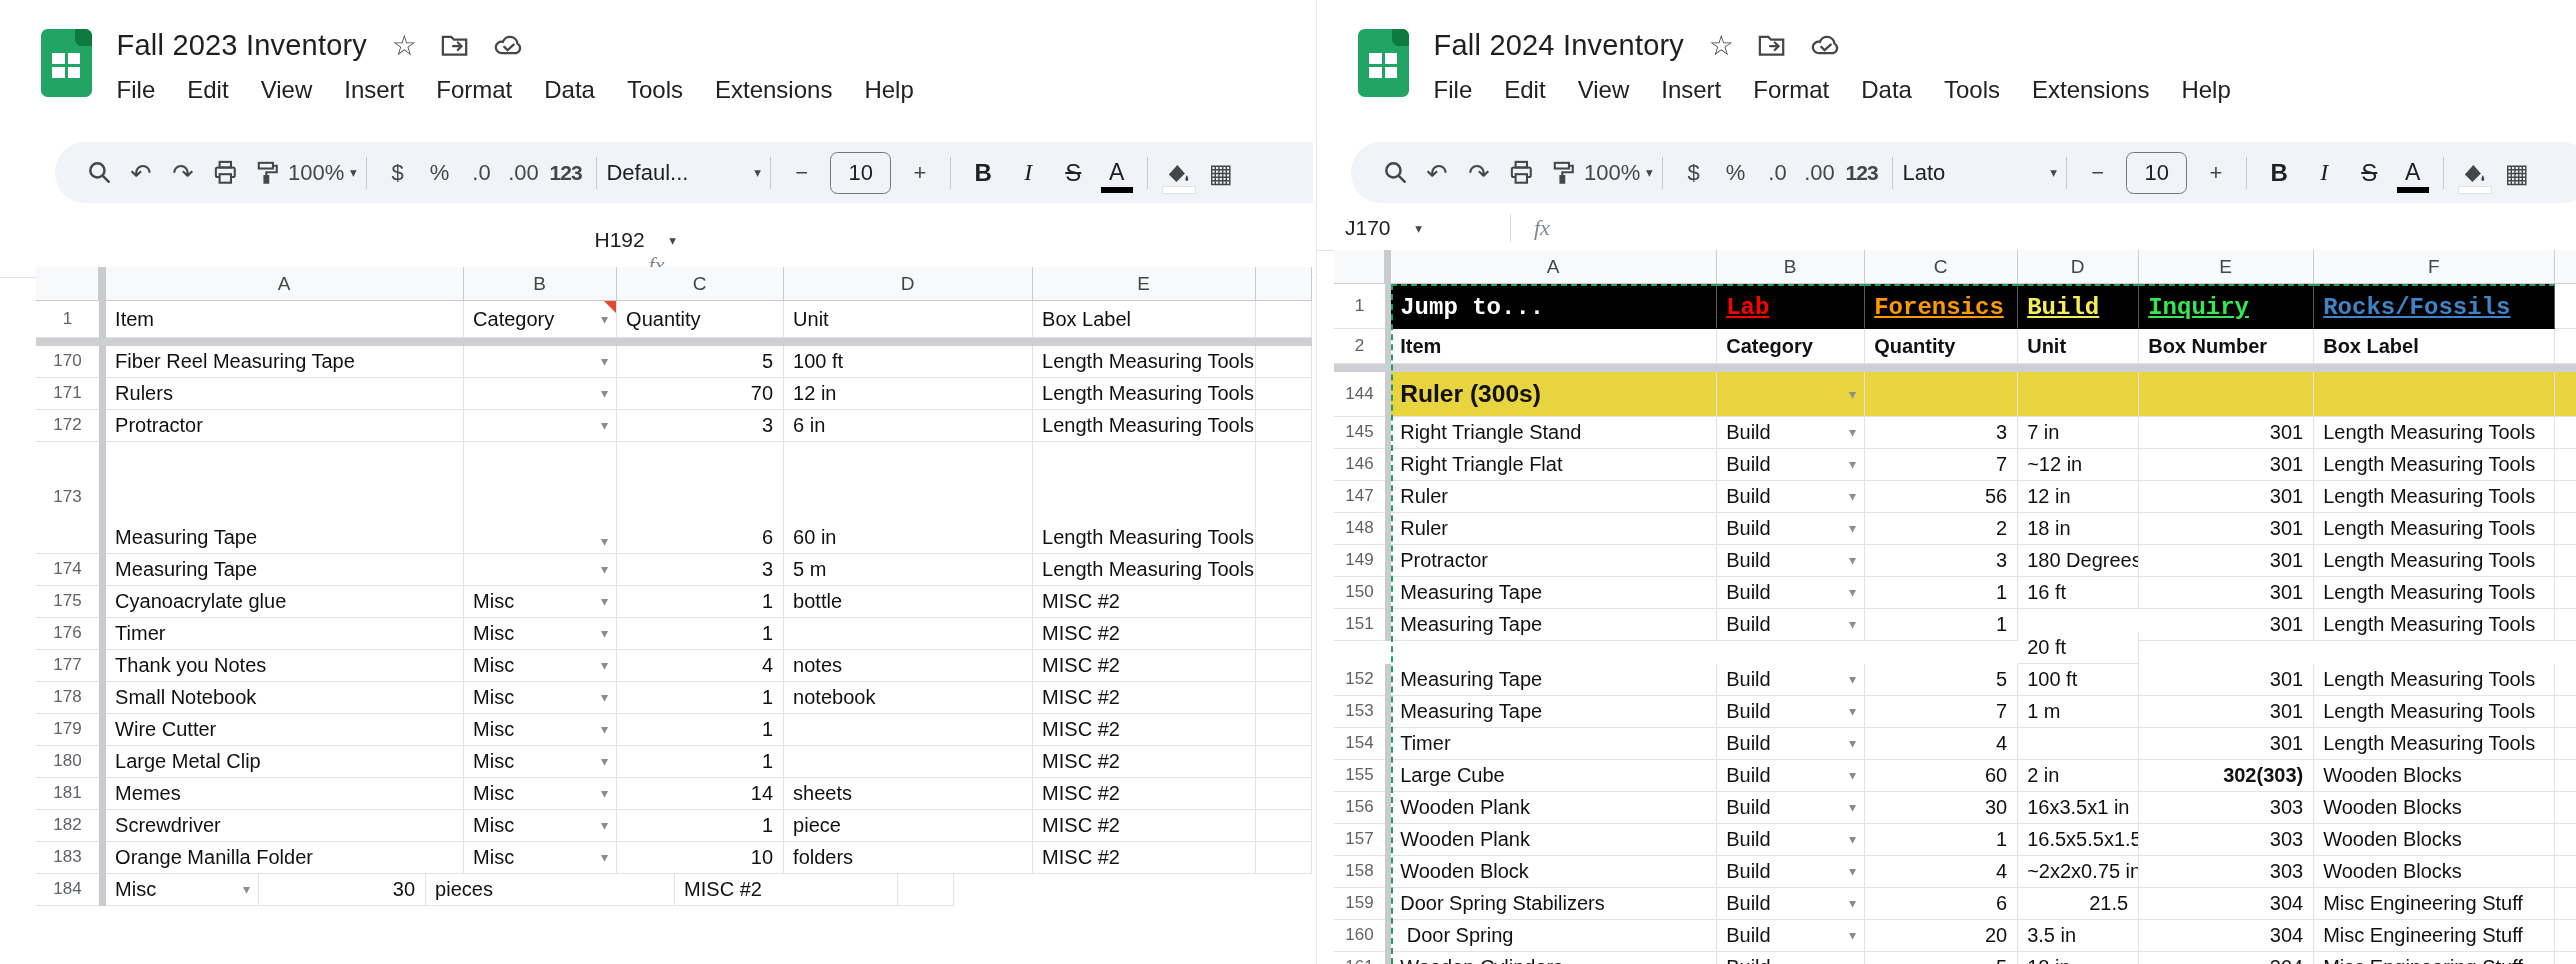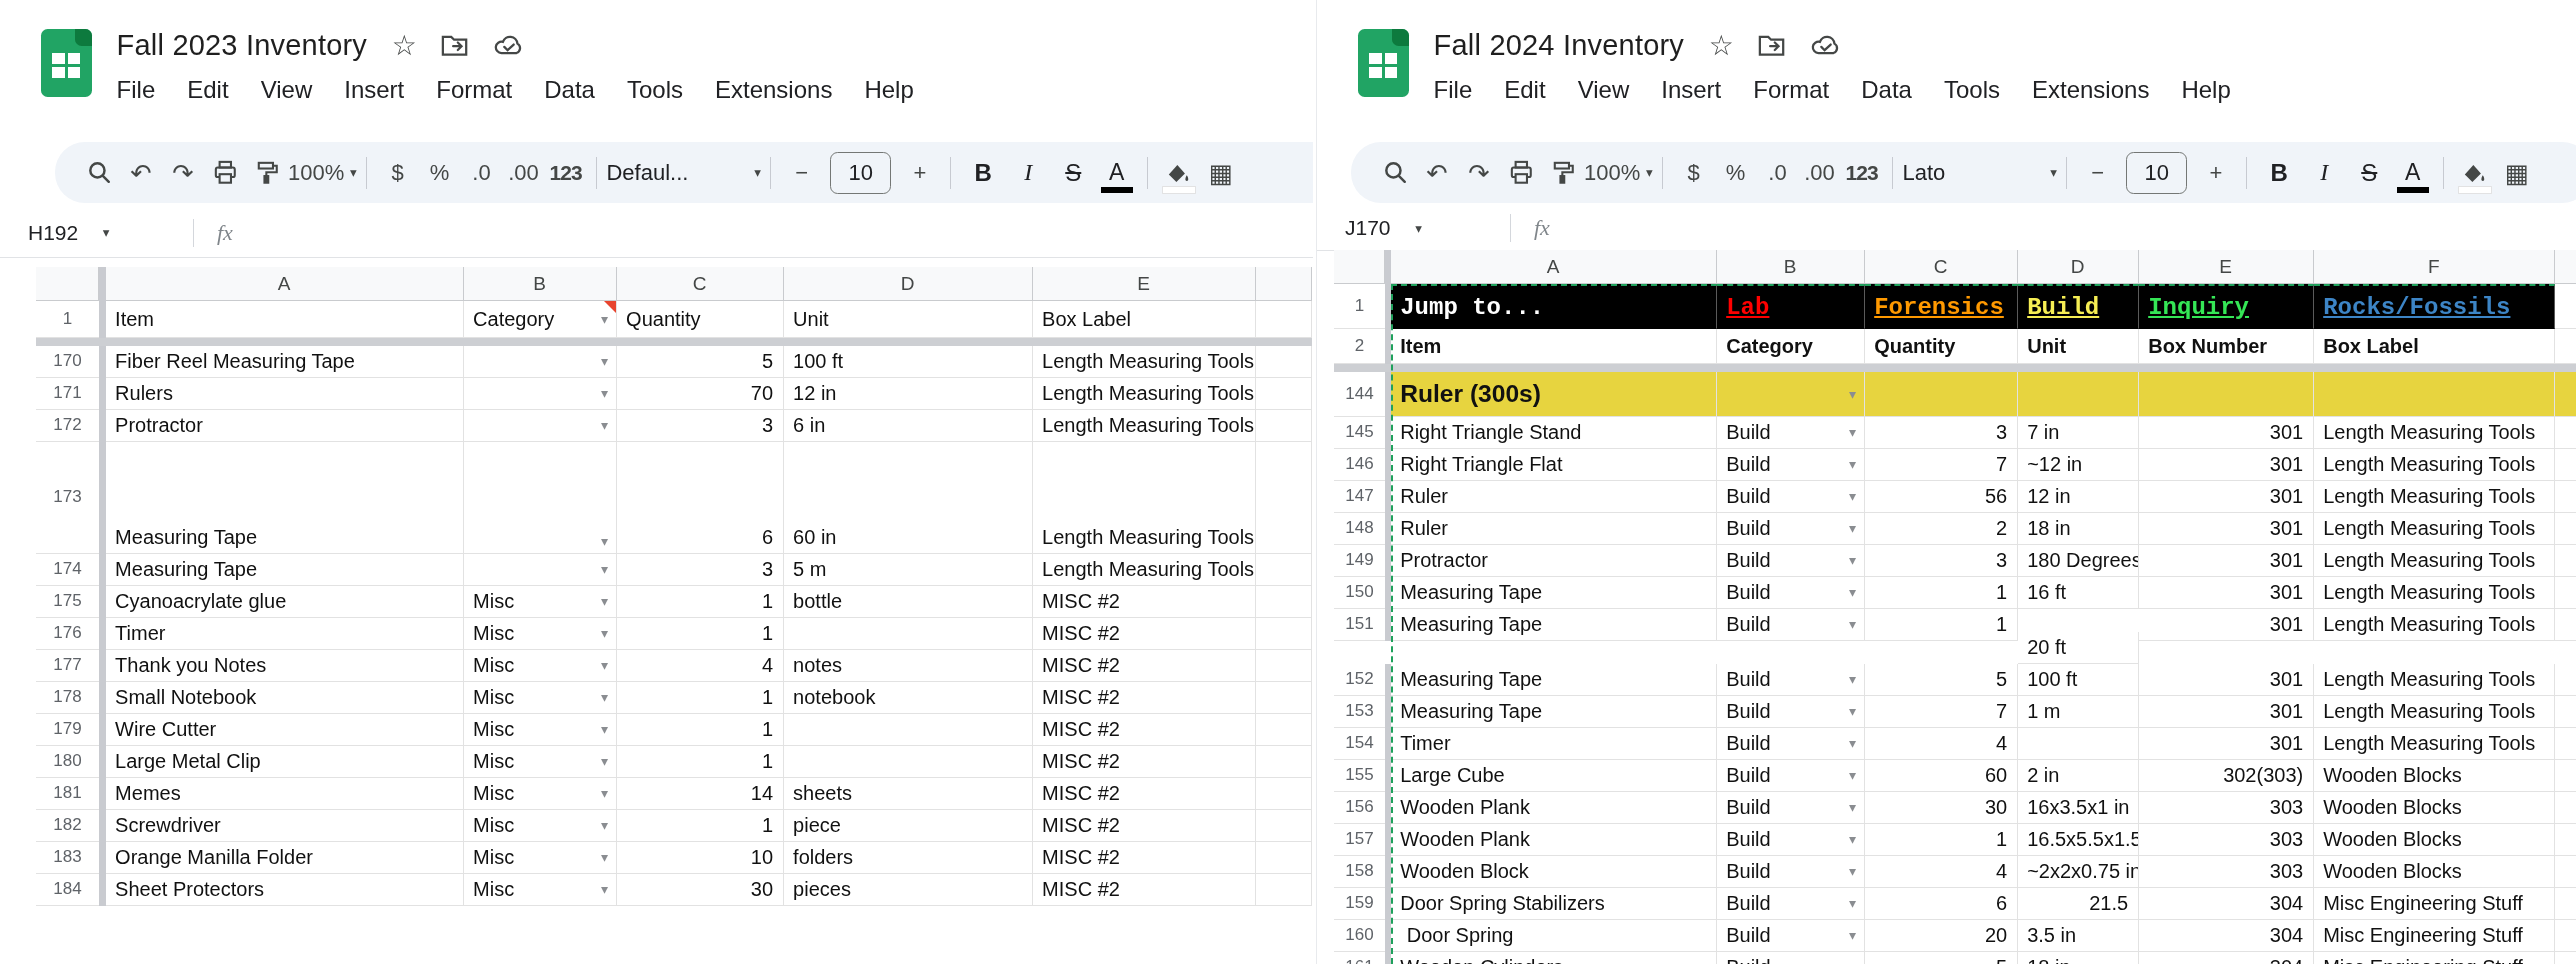--- a/index.html
+++ b/index.html
@@ -159,21 +159,21 @@
     <span class="tb acolor">
         <svg width="24.6" height="21" viewBox="0 0 26 22" fill="#444746">
           <path d="M3 13 L12 3 l8 9 -9 9 z"></path>
           <path d="M22 14 c2 3 2 6 0 6 s-2-3 0-6z"></path>
         </svg>
         <span class="bar white"></span>
       </span>
     <span class="tb glyph">▦</span>
   </div>
 
-  <div class="formula-bar" style="top:208px;height:49px;">
+  <div class="formula-bar" style="top:228px;height:49px;flex-direction:column;">
     <div class="name-box">
       <span>H192</span>
       <span class="dd">▾</span>
     </div>
     <i class="vsep"></i>
     <span class="fx">fx</span>
     <div class="formula-input"></div>
   </div>
 
   <div class="grid" id="grid0" style="left:36px;top:267px;">
@@ -344,21 +344,20 @@
         <div class="gcell " style="width: 358px; height: 32px;">Orange Manilla Folder</div>
         <div class="gcell " style="width: 153px; height: 32px;">Misc<span class="ddcell">▾</span></div>
         <div class="gcell right" style="width: 167px; height: 32px;">10</div>
         <div class="gcell " style="width: 249px; height: 32px;">folders</div>
         <div class="gcell " style="width: 223px; height: 32px;">MISC #2</div>
         <div class="gcell " style="width: 56px; height: 32px;"></div>
       </div>
       <div class="grow">
         <div class="gcell gut" style="width: 63px; height: 32px;">184</div>
         <div class="gcell band" style="width: 6.6px; height: 32px;"></div>
-        <div class="gcell " style="width: 358px; height: 32px;">Sheet Protectors</div>
         <div class="gcell " style="width: 153px; height: 32px;">Misc<span class="ddcell">▾</span></div>
         <div class="gcell right" style="width: 167px; height: 32px;">30</div>
         <div class="gcell " style="width: 249px; height: 32px;">pieces</div>
         <div class="gcell " style="width: 223px; height: 32px;">MISC #2</div>
         <div class="gcell " style="width: 56px; height: 32px;"></div>
       </div>
     </div>
 </section>
 
 <section class="window" id="win1">
@@ -638,21 +637,21 @@
         <div class="gcell " style="width: 241px; height: 32px;">Length Measuring Tools</div>
         <div class="gcell " style="width: 22px; height: 32px;"></div>
       </div>
       <div class="grow">
         <div class="gcell gut" style="width: 51px; height: 32px;">155</div>
         <div class="gcell band" style="width: 5.7px; height: 32px;"></div>
         <div class="gcell " style="width: 326px; height: 32px;">Large Cube</div>
         <div class="gcell " style="width: 148px; height: 32px;">Build<span class="ddcell">▾</span></div>
         <div class="gcell right" style="width: 153px; height: 32px;">60</div>
         <div class="gcell " style="width: 121px; height: 32px;">2 in</div>
-        <div class="gcell right" style="width: 175px; height: 32px;">302(303)</div>
+        <div class="gcell right" style="width: 175px; height: 32px; font-weight: bold;">302(303)</div>
         <div class="gcell " style="width: 241px; height: 32px;">Wooden Blocks</div>
         <div class="gcell " style="width: 22px; height: 32px;"></div>
       </div>
       <div class="grow">
         <div class="gcell gut" style="width: 51px; height: 32px;">156</div>
         <div class="gcell band" style="width: 5.7px; height: 32px;"></div>
         <div class="gcell " style="width: 326px; height: 32px;">Wooden Plank</div>
         <div class="gcell " style="width: 148px; height: 32px;">Build<span class="ddcell">▾</span></div>
         <div class="gcell right" style="width: 153px; height: 32px;">30</div>
         <div class="gcell " style="width: 121px; height: 32px;">16x3.5x1 in</div>

